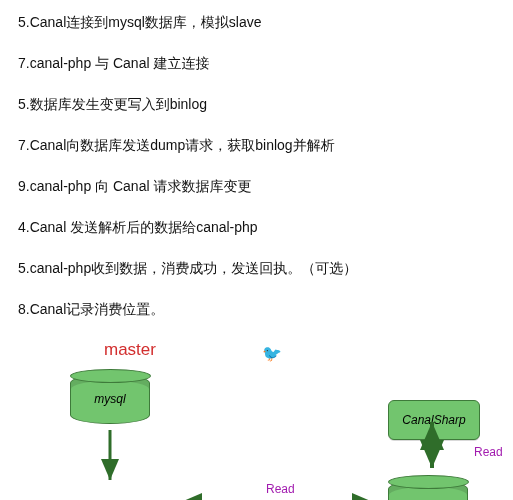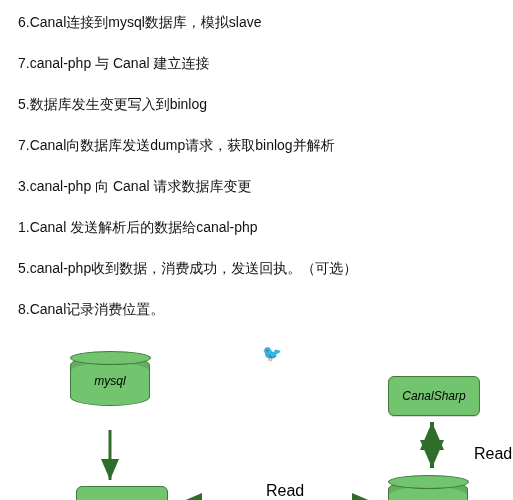--- a/index.html
+++ b/index.html
@@ -60,62 +60,64 @@
     background: #72c56e;
     border: 1.5px solid #3e7a3a;
     border-radius: 6px;
     display: flex;
     align-items: center;
     justify-content: center;
     font-size: 12px;
     font-style: italic;
     color: #000;
     box-shadow: 0 1px 0 rgba(0,0,0,0.15);
+    margin-top: 24px;
   }
-  .mysql-node   { left: 52px;  top: 16px; }
+  .mysql-node   { left: 52px;  top: 34px; }
   .binlog-node  { left: 58px;  top: 146px; width: 90px; height: 38px; }
   .canalsharp-node { left: 370px; top: 36px; width: 90px; height: 38px; }
   .canal-node   { left: 370px; top: 140px; }
   .read-label {
     position: absolute;
-    font-size: 16px;
-    color: #000000;
+    font-size: 12px;
+    color: #a21caf;
   }
   .read-mid  { left: 248px; top: 142px; }
   .read-side { left: 456px; top: 105px; }
   svg.arrows {
     position: absolute;
     inset: 0;
     width: 100%;
     height: 100%;
     pointer-events: none;
   }
   .bird {
     position:absolute;
     left:244px;
     top:4px;
     font-size:16px;
   }
 </style>
 </head>
 <body>
 
-<p class="step">6.Canal连接到mysql数据库，模拟slave</p>
+<p class="step">5.Canal连接到mysql数据库，模拟slave</p>
 <p class="step">7.canal-php 与 Canal 建立连接</p>
 <p class="step">5.数据库发生变更写入到binlog</p>
 <p class="step">7.Canal向数据库发送dump请求，获取binlog并解析</p>
-<p class="step">3.canal-php 向 Canal 请求数据库变更</p>
-<p class="step">1.Canal 发送解析后的数据给canal-php</p>
+<p class="step">9.canal-php 向 Canal 请求数据库变更</p>
+<p class="step">4.Canal 发送解析后的数据给canal-php</p>
 <p class="step">5.canal-php收到数据，消费成功，发送回执。（可选）</p>
 <p class="step">8.Canal记录消费位置。</p>
 
 <div class="diagram-wrap">
 
   <span class="bird">🐦</span>
 
+  <div class="label-master">master</div>
 
   <div class="cylinder mysql-node">
     <span>mysql</span>
   </div>
 
   <div class="rect-node binlog-node">
     <span>binlog</span>
   </div>
 
   <div class="rect-node canalsharp-node">

